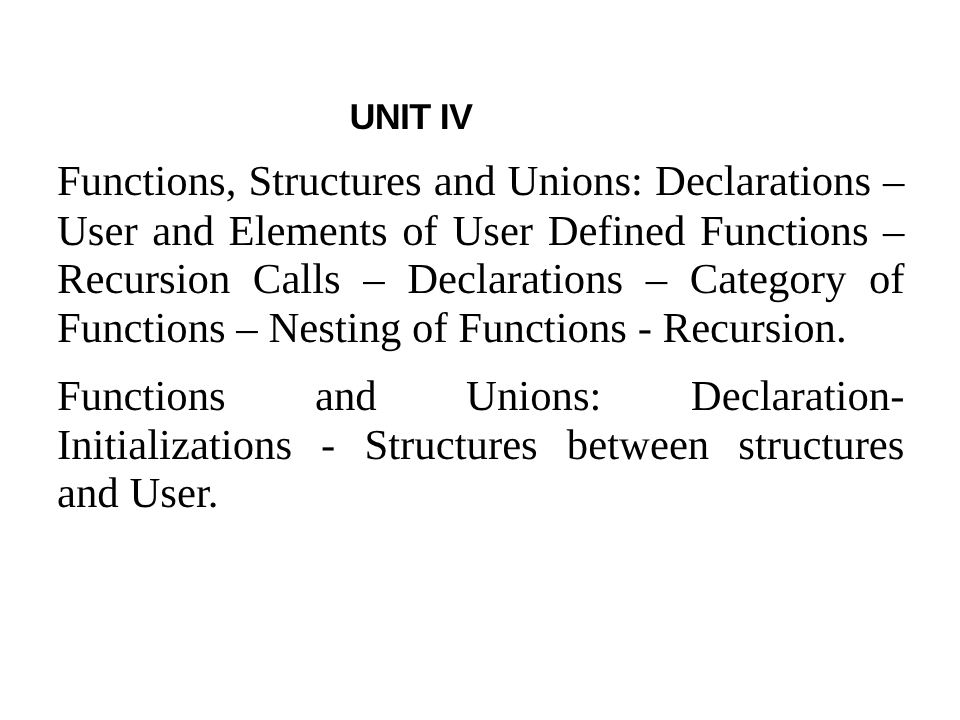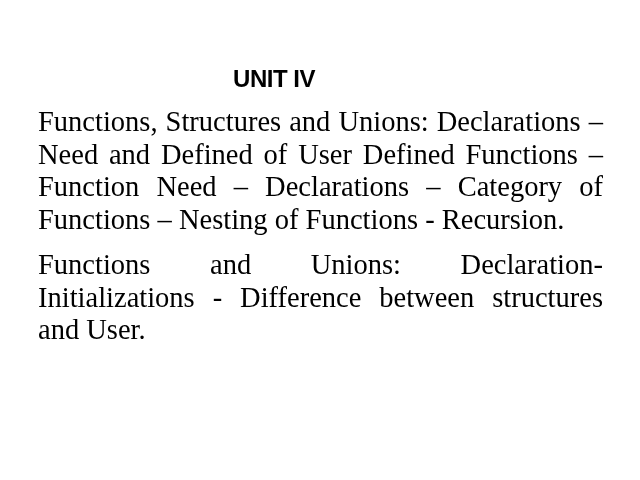--- a/index.html
+++ b/index.html
@@ -60,23 +60,23 @@
 </style>
 </head>
 <body>
 
 <div class="slide">
   <div class="slide-title">UNIT IV</div>
 
   <div class="slide-body">
     <div class="para">
       <div class="line">Functions, Structures and Unions: Declarations –</div>
-      <div class="line">Need and Defined of User Defined Functions –</div>
-      <div class="line">Function Need – Declarations – Category of</div>
+      <div class="line">User and Elements of User Defined Functions –</div>
+      <div class="line">Recursion Calls – Declarations – Category of</div>
       <div class="line last">Functions – Nesting of Functions - Recursion.</div>
     </div>
     <div class="para">
       <div class="line">Functions and Unions: Declaration-</div>
-      <div class="line">Initializations - Difference between structures</div>
+      <div class="line">Initializations - Structures between structures</div>
       <div class="line last">and User.</div>
     </div>
   </div>
 </div>
 
 </body></html>

